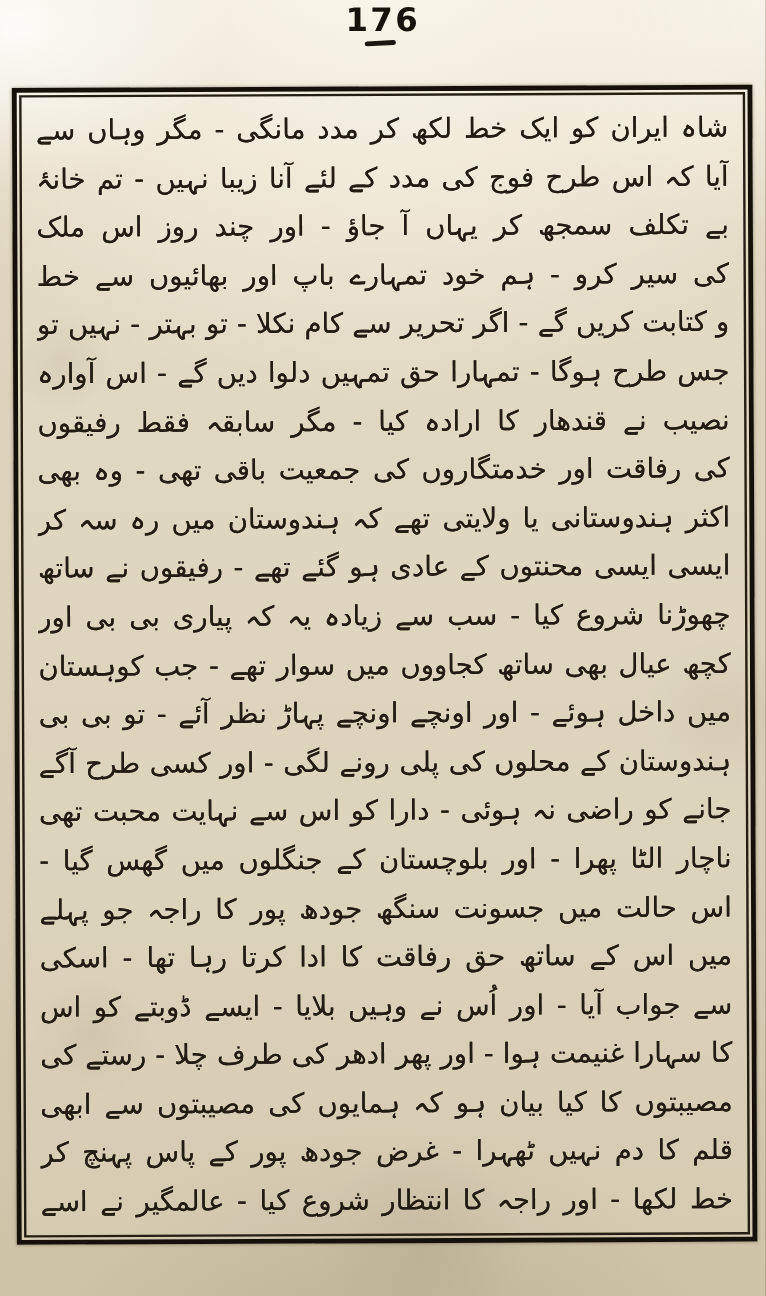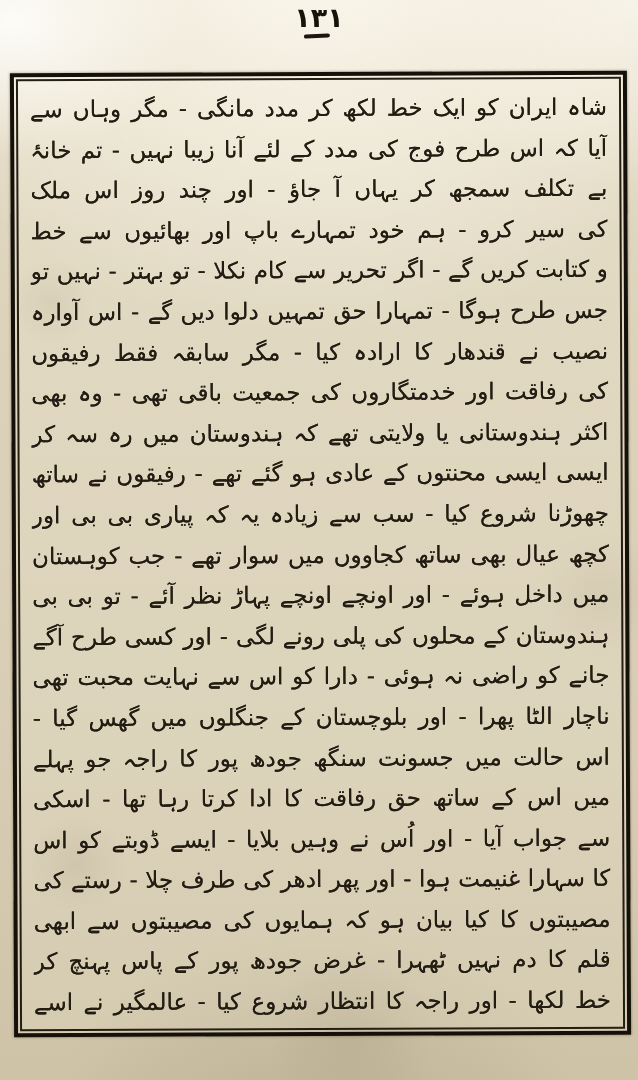--- a/index.html
+++ b/index.html
@@ -76,21 +76,21 @@
     height:40.6px;
     overflow:hidden;
   }
 </style>
 </head>
 <body>
 
 <div class="scan">
   <div class="stains"></div>
 
-  <div class="page-number">۱۳۱</div>
+  <div class="page-number">176</div>
   <div class="page-number-underline"></div>
 
   <div class="frame-outer">
     <div class="frame-inner">
       <div class="text-lines">
 
       <div class="text-line">شاہ ایران کو ایک خط لکھ کر مدد مانگی - مگر وہاں سے جواب</div>
           <div class="text-line">آیا کہ اس طرح فوج کی مدد کے لئے آنا زیبا نہیں - تم خانۂ</div>
           <div class="text-line">بے تکلف سمجھ کر یہاں آ جاؤ - اور چند روز اس ملک</div>
           <div class="text-line">کی سیر کرو - ہم خود تمہارے باپ اور بھائیوں سے خط</div>

